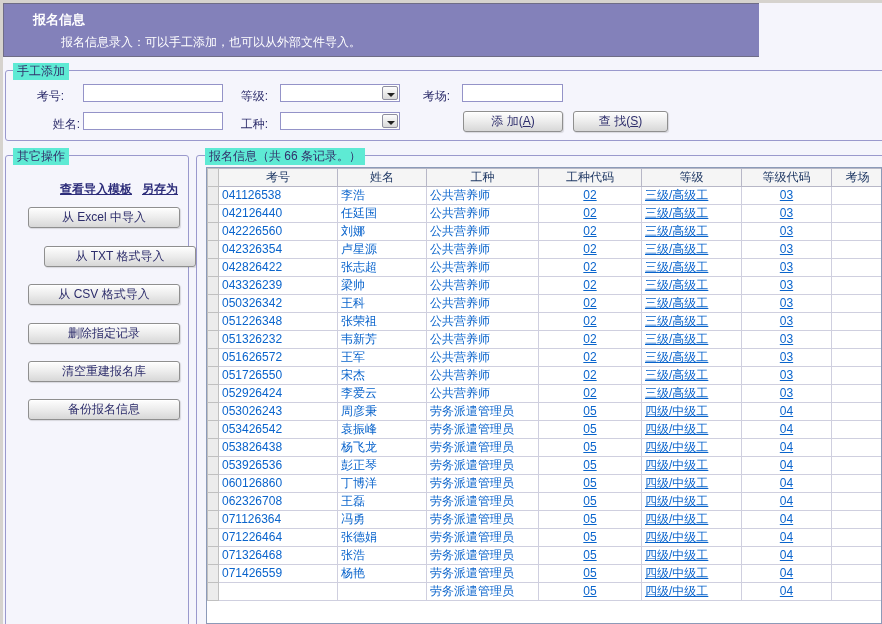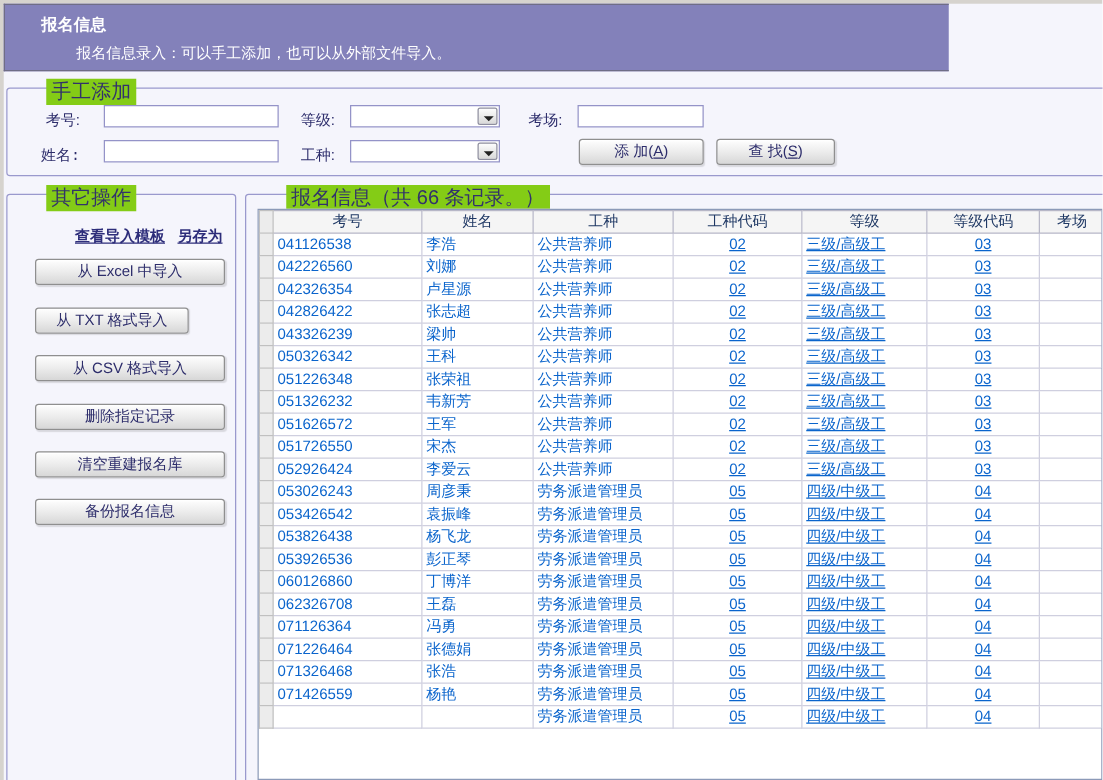--- a/index.html
+++ b/index.html
@@ -19,21 +19,21 @@
     border-bottom:1px solid #6f6d86; box-sizing:border-box;
   }
   .banner-title { position:absolute; left:29px; top:7px; color:#ffffff; font-weight:bold; font-size:13px; }
   .banner-subtitle { position:absolute; left:57px; top:30px; color:#ffffff; font-size:12px; }
 
   
   .groupbox { position:absolute; border:1px solid #9a99cd; border-radius:3px; box-sizing:border-box; }
   .gb-manual { left:5px; top:70px; width:880px; height:71px; }
   .gb-other  { left:5px; top:155px; width:184px; height:478px; }
   .gb-table  { left:196px; top:155px; width:694px; height:478px; }
-  .gb-title { position:absolute; background:#84cc16; padding:0 4px; color:#32326b; font-size:16px; white-space:nowrap;margin-left:24px; }
+  .gb-title { position:absolute; background:#5eead4; padding:0 4px; color:#32326b; font-size:12px; white-space:nowrap; }
 
   .fldlabel { position:absolute; width:44px; text-align:right; color:#2d2d6b; }
 
   .tbox {
     position:absolute; height:18px; box-sizing:border-box; border:1px solid #9493c8;
     background:#ffffff; font-size:12px; padding:0 2px; font-family:"Liberation Sans",sans-serif;
   }
 
   .select {
     position:absolute; height:18px; box-sizing:border-box; border:1px solid #9493c8;
@@ -103,40 +103,40 @@
 
   <div class="fldlabel" style="left:224px; top:88px;">等级:</div>
   <div class="select" style="left:280px; top:84px; width:120px;">
     <span class="val"></span>
     <span class="drop"></span>
   </div>
 
   <div class="fldlabel" style="left:406px; top:88px;">考场:</div>
   <input class="tbox" style="left: 462px; top: 84px; width: 101px;" value="">
 
-  <div class="fldlabel" style="left:20px; top:116px;font-family:Liberation Mono, monospace;">姓名:</div>
+  <div class="fldlabel" style="left:36px; top:116px;">姓名:</div>
   <input class="tbox" style="left: 83px; top: 112px; width: 140px;" value="">
 
   <div class="fldlabel" style="left:224px; top:116px;">工种:</div>
   <div class="select" style="left:280px; top:112px; width:120px;">
     <span class="val"></span>
     <span class="drop"></span>
   </div>
 
   <button class="btn" style="left:463px; top:111px; width:100px;"><span>添 加(</span><span class="ackey">A</span><span>)</span></button>
   <button class="btn" style="left:573px; top:111px; width:95px;"><span>查 找(</span><span class="ackey">S</span><span>)</span></button>
 
   <div class="groupbox gb-other"></div>
   <div class="gb-title" style="left:13px; top:148px;">其它操作</div>
 
   <span class="link" style="left:60px; top:181px;">查看导入模板</span>
   <span class="link" style="left:142px; top:181px;">另存为</span>
 
   <button class="btn" style="left:28px; top:207px; width:152px;">从 Excel 中导入</button>
-  <button class="btn" style="left:28px; top:246px; width:123px;">从 TXT 格式导入</button>
+  <button class="btn" style="left:44px; top:246px; width:152px;">从 TXT 格式导入</button>
   <button class="btn" style="left:28px; top:284px; width:152px;">从 CSV 格式导入</button>
   <button class="btn" style="left:28px; top:323px; width:152px;">删除指定记录</button>
   <button class="btn" style="left:28px; top:361px; width:152px;">清空重建报名库</button>
   <button class="btn" style="left:28px; top:399px; width:152px;">备份报名信息</button>
 
   <div class="groupbox gb-table"></div>
   <div class="gb-title" style="left:205px; top:148px;">报名信息（共 66 条记录。）</div>
 
   <div class="gridwrap">
     <table class="grid">
@@ -168,20 +168,30 @@
             <td class="c0">041126538</td>
             <td class="c1">李浩</td>
             <td class="c2">公共营养师</td>
             <td class="c3">02</td>
             <td class="c4">三级/高级工</td>
             <td class="c5">03</td>
             <td class="c6"></td>
           </tr>
           <tr>
             <td class="rowhdr"></td>
+            <td class="c0">042126440</td>
+            <td class="c1">任廷国</td>
+            <td class="c2">公共营养师</td>
+            <td class="c3">02</td>
+            <td class="c4">三级/高级工</td>
+            <td class="c5">03</td>
+            <td class="c6"></td>
+          </tr>
+          <tr>
+            <td class="rowhdr"></td>
             <td class="c0">042226560</td>
             <td class="c1">刘娜</td>
             <td class="c2">公共营养师</td>
             <td class="c3">02</td>
             <td class="c4">三级/高级工</td>
             <td class="c5">03</td>
             <td class="c6"></td>
           </tr>
           <tr>
             <td class="rowhdr"></td>

